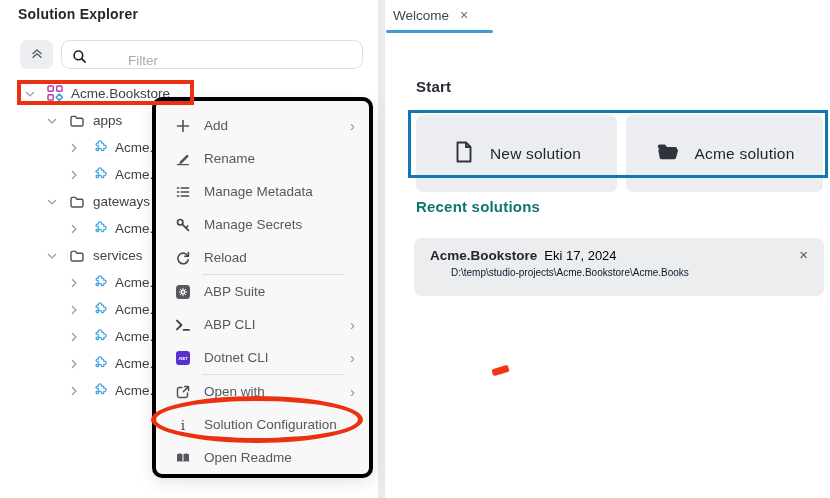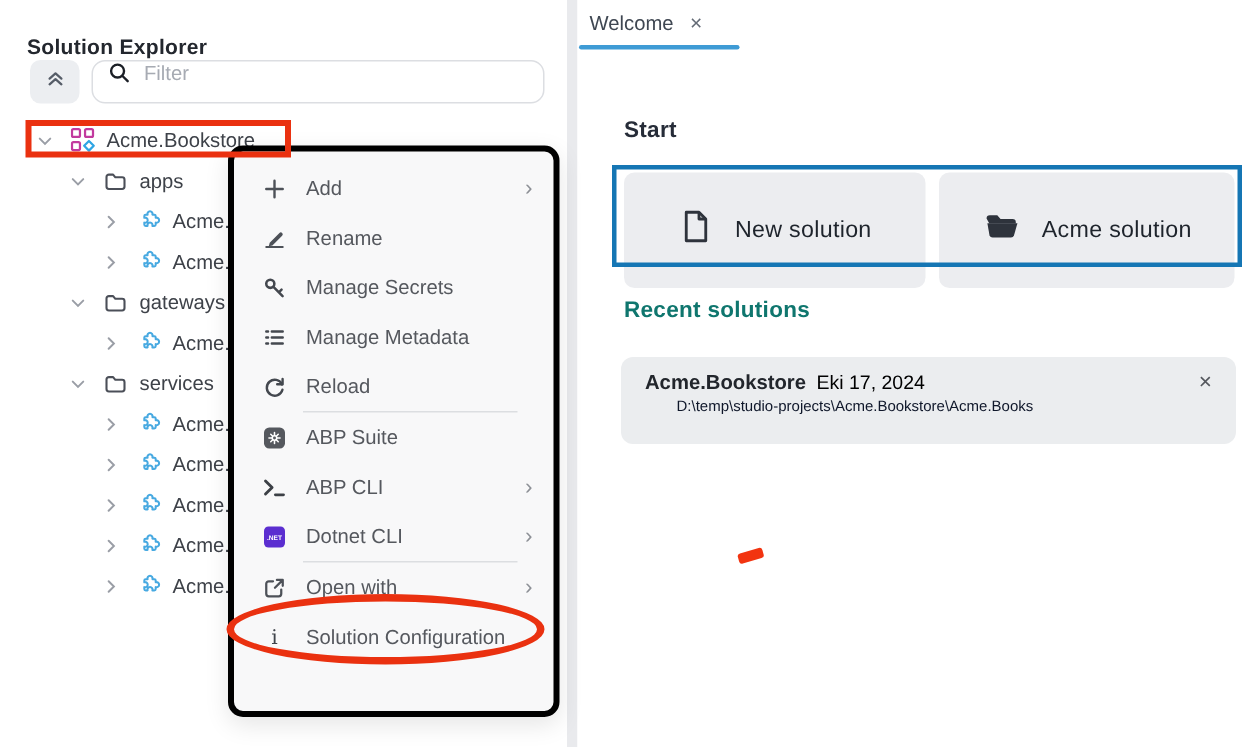--- a/index.html
+++ b/index.html
@@ -3,27 +3,27 @@
 <meta charset="utf-8">
 <style>
   * { margin:0; padding:0; box-sizing:border-box; }
   html,body { width:830px; height:498px; overflow:hidden; background:#fff; }
   #app { position:relative; width:830px; height:498px; background:#fff;
          font-family:"Liberation Sans", sans-serif; }
 
   
   .sidebar { position:absolute; left:0; top:0; width:378px; height:498px; background:#fff; }
   .sidebar-title { position:absolute; left:18px; top:6px; font-size:14px; font-weight:bold;
-                   color:#23272e; letter-spacing:.2px;margin-top:17px; }
+                   color:#23272e; letter-spacing:.2px; }
   .collapse-btn { position:absolute; left:20px; top:40px; width:33px; height:29px;
                   background:#eceef1; border-radius:7px; display:flex; align-items:center;
                   justify-content:center; cursor:pointer; }
   .filter-box { position:absolute; left:61px; top:40px; width:302px; height:29px;
                 border:1.5px solid #dcdee2; border-radius:9px; background:#fff;
-                display:flex; align-items:flex-start; padding:0 10px; }
+                display:flex; align-items:flex-end; padding:0 10px;gap:32px; }
   .filter-box svg { flex:0 0 auto; margin-right:9px; }
   .filter-input { border:none; outline:none; font-size:13.5px; color:#333; width:100%;
                   font-family:inherit; background:transparent; }
   .filter-input::placeholder { color:#a7abb3; }
 
   .tree { position:absolute; left:0; top:80px; width:378px; }
   .tree-row { display:flex; align-items:center; height:27px; font-size:13.5px; color:#3e4249;
               white-space:nowrap; }
   .indent-0 { padding-left:22px; } .indent-1 { padding-left:44px; } .indent-2 { padding-left:66px; }
   .tree-row .twist { width:16px; height:16px; display:flex; align-items:center;
@@ -300,34 +300,34 @@
             <path d="M2.5 13.6 h11" stroke="#4d5158" stroke-width="1.3" stroke-linecap="round"></path>
             <path d="M4.8 10.8 L11.3 4.3 a1.25 1.25 0 0 1 1.8 1.8 L6.6 12.6 L4.2 13.1 z" fill="#4d5158"></path>
           </svg>
         </span>
       <span>Rename</span>
     </div>
 
     <div class="menu-item">
       <span class="mi">
           <svg viewBox="0 0 16 16" width="16" height="16">
+            <path d="M2.5 4 h1.2 M6.2 4 h7.3 M2.5 8 h1.2 M6.2 8 h7.3 M2.5 12 h1.2 M6.2 12 h7.3" stroke="#44484f" stroke-width="1.6" stroke-linecap="round"></path>
+          </svg>
+        </span>
+      <span>Manage Metadata</span>
+    </div>
+
+    <div class="menu-item">
+      <span class="mi">
+          <svg viewBox="0 0 16 16" width="16" height="16">
             <circle cx="5.2" cy="5.2" r="2.7" fill="none" stroke="#44484f" stroke-width="1.7"></circle>
             <path d="M7.3 7.3 L13.4 13.4 M10.9 10.9 l1.8 -1.8" fill="none" stroke="#44484f" stroke-width="1.7" stroke-linecap="round"></path>
           </svg>
         </span>
       <span>Manage Secrets</span>
-    </div>
-
-    <div class="menu-item">
-      <span class="mi">
-          <svg viewBox="0 0 16 16" width="16" height="16">
-            <path d="M2.5 4 h1.2 M6.2 4 h7.3 M2.5 8 h1.2 M6.2 8 h7.3 M2.5 12 h1.2 M6.2 12 h7.3" stroke="#44484f" stroke-width="1.6" stroke-linecap="round"></path>
-          </svg>
-        </span>
-      <span>Manage Metadata</span>
     </div>
 
     <div class="menu-item">
       <span class="mi">
           <svg viewBox="0 0 16 16" width="16" height="16">
             <path d="M13 6.3 A5.3 5.3 0 1 0 13.3 9.8" fill="none" stroke="#44484f" stroke-width="1.6" stroke-linecap="round"></path>
             <path d="M13.4 2.6 v3.6 h-3.6" fill="none" stroke="#44484f" stroke-width="1.6" stroke-linecap="round" stroke-linejoin="round"></path>
           </svg>
         </span>
       <span>Reload</span>
@@ -385,20 +385,29 @@
 
     <div class="menu-item">
       <span class="mi">
           <svg viewBox="0 0 16 16" width="16" height="16">
             <text x="8" y="12.6" text-anchor="middle" font-size="13.5" font-family="DejaVu Serif, serif" fill="#3f444b">i</text>
           </svg>
         </span>
       <span>Solution Configuration</span>
     </div>
 
+    <div class="menu-item">
+      <span class="mi">
+          <svg viewBox="0 0 16 16" width="16" height="16">
+            <path d="M2 4.3 C3.8 3.3 6 3.4 8 4.5 C10 3.4 12.2 3.3 14 4.3 V11.7 C12.2 10.9 10 11 8 12.1 C6 11 3.8 10.9 2 11.7 z" fill="#55585e"></path>
+            <path d="M8 4.5 V12.1" stroke="#f8f8f9" stroke-width="1.1"></path>
+          </svg>
+        </span>
+      <span>Open Readme</span>
+    </div>
 
   </div>
 
   <div class="splitter"></div>
 
   <div class="main">
 
     <div class="tab">
       <span>Welcome</span>
       <span class="tab-close">×</span>

